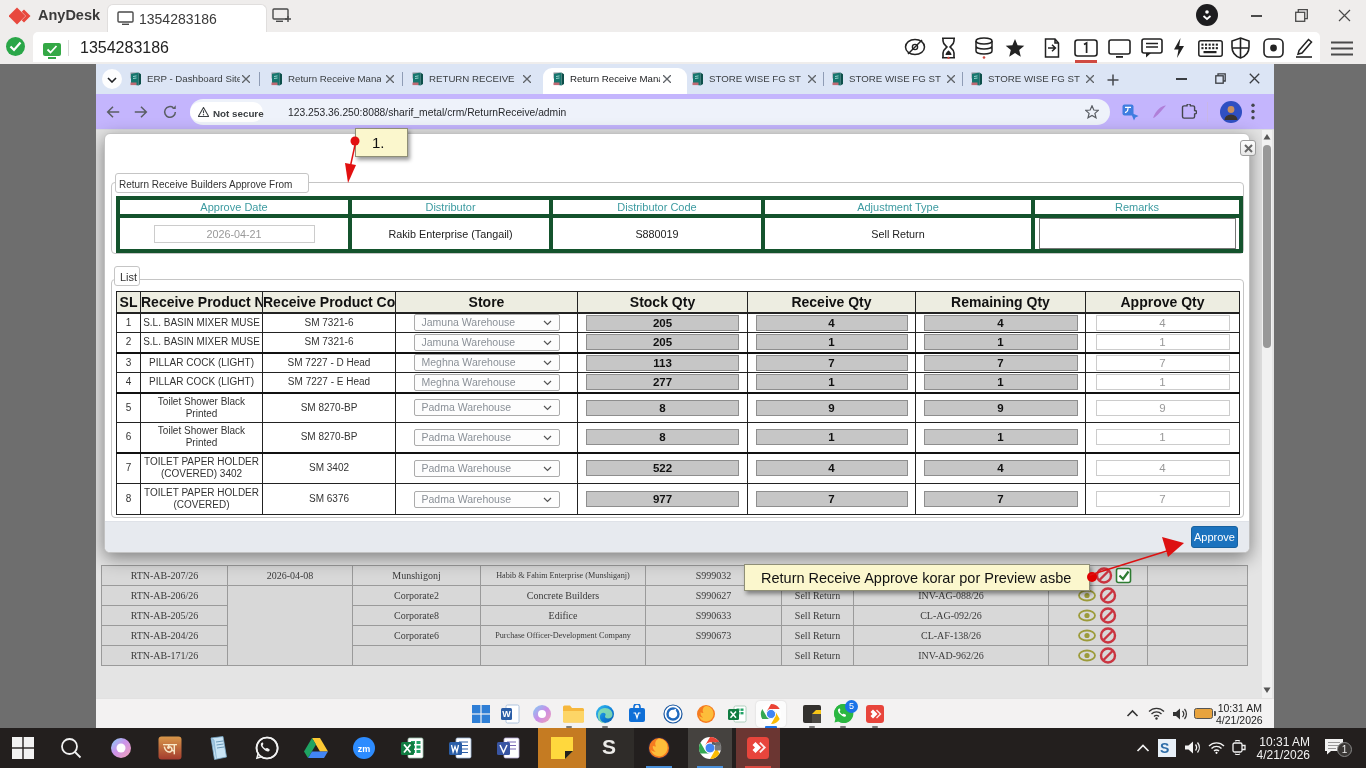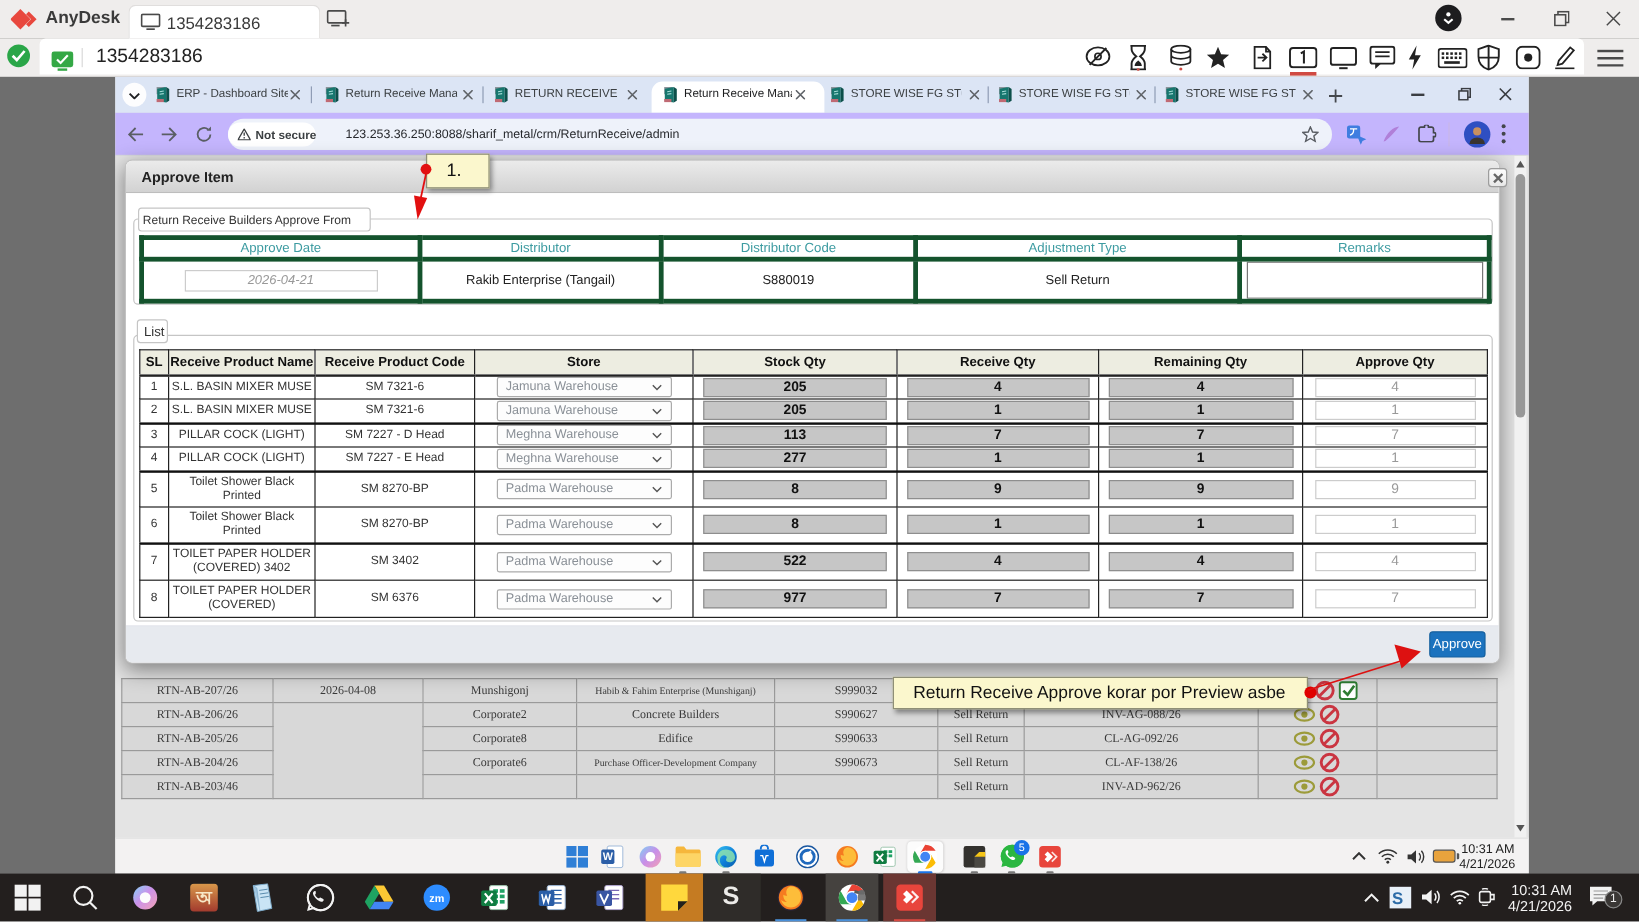--- a/index.html
+++ b/index.html
@@ -20,21 +20,21 @@
   #content { left:0; top:66px; width:1178px; height:568px; background:#e4e4e4; }
   
   #modal { left:8px; top:3px; width:1146px; height:420px; background:#ffffff; border:1px solid #c2c2c2; border-radius:6px; box-shadow:0 5px 18px rgba(0,0,0,0.45); }
   #mhead { left:0px; top:0px; width:1144px; height:27px; background:linear-gradient(#ebebeb,#d2d2d2); border-bottom:1px solid #bdbdbd; border-radius:5px 5px 0 0; }
   #mfoot { left:0px; top:387px; width:1144px; height:31px; background:#e7eaef; border-radius:0 0 5px 5px; border-top:1px solid #dfe2e8; }
   table { border-collapse:collapse; table-layout:fixed; }
   #t1 td { border:4px solid #14532d; text-align:center; vertical-align:middle; padding:0; overflow:hidden; }
   .h1 { color:#3d9ba1; font-size:11px; }
   .d1 { color:#222; font-size:10.8px; }
   #t2 td { border:1px solid #222; text-align:center; vertical-align:middle; padding:0; overflow:hidden; }
-  .h2 { border-bottom-width:2px !important; background:#edede1; font-size:11px; font-weight:bold; color:#111; white-space:nowrap; }
+  .h2 { border-bottom-width:2px !important; background:#edede1; font-size:14px; font-weight:bold; color:#111; white-space:nowrap; }
   .c2 { font-size:10px; color:#333; line-height:12px; white-space:nowrap; }
   .sel { position:relative; margin:0 auto; width:146px; height:17px; background:#fdfdfd; border:1px solid #ababab; border-radius:2px; font-size:10.5px; color:#8a9097; text-align:left; padding-left:7px; line-height:15px; overflow:hidden; white-space:nowrap; }
   .chev { position:absolute; right:7px; top:5px; }
   .gq { margin:0 auto; width:153px; height:16px; background:#c6c6c6; border:1px solid #8e8e8e; font-size:11.5px; font-weight:bold; color:#111; text-align:center; line-height:15px; }
   .wq { margin:0 auto; width:134px; height:16px; background:#fff; border:1px solid #ccc; font-size:11.5px; color:#999; text-align:center; line-height:15px; }
   #t3 { border:1px solid #909090; }
   #t3 td { border:1px solid #9a9a9a; background:#d8d8d8; height:20px; text-align:center; vertical-align:middle; font-size:10px; color:#3a3a3a; padding:0; overflow:hidden; white-space:nowrap; }
   #t3 svg { vertical-align:middle; }
   
   #rtask { left:0; top:634px; width:1178px; height:30px; background:#f3f2f2; border-top:1px solid #e2e1e1; }
@@ -367,41 +367,38 @@
                 <td>CL-AF-138/26</td>
                 <td><svg width="40" height="17" viewBox="0 0 40 17">
                     <ellipse cx="9" cy="8.5" rx="8" ry="5" fill="none" stroke="#9c9b3a" stroke-width="1.8"></ellipse>
                     <circle cx="9" cy="8.5" r="2.6" fill="#9c9b3a"></circle>
                     <circle cx="30" cy="8.5" r="7" fill="none" stroke="#ca3541" stroke-width="2.4"></circle>
                     <path d="M25.5 13 L34.5 4" stroke="#ca3541" stroke-width="2.4"></path>
                   </svg></td>
                 <td></td>
               </tr>
           <tr>
-                <td>RTN-AB-203/46</td>
+                <td>RTN-AB-171/26</td>
                 <td></td>
                 <td></td>
                 <td></td>
                 <td>Sell Return</td>
                 <td>INV-AD-962/26</td>
                 <td><svg width="40" height="17" viewBox="0 0 40 17">
                     <ellipse cx="9" cy="8.5" rx="8" ry="5" fill="none" stroke="#9c9b3a" stroke-width="1.8"></ellipse>
                     <circle cx="9" cy="8.5" r="2.6" fill="#9c9b3a"></circle>
                     <circle cx="30" cy="8.5" r="7" fill="none" stroke="#ca3541" stroke-width="2.4"></circle>
                     <path d="M25.5 13 L34.5 4" stroke="#ca3541" stroke-width="2.4"></path>
                   </svg></td>
                 <td></td>
               </tr>
         </tbody>
           </table>
       </div>
       <div class="abs" id="modal">
-        <div class="abs" id="mhead">
-            <span class="abs" style="left:13px;top:7px;font-size:12px;font-weight:bold;color:#222;">Approve Item</span>
-          </div>
         <div class="abs" style="left:1135px;top:6px;width:16px;height:16px;background:linear-gradient(#fdfdfd,#e8e8e8);border:1px solid #9d9d9d;border-radius:3px;"></div>
         <svg class="abs" style="left:1139px;top:10px;" width="9" height="9" viewBox="0 0 9 9">
             <path d="M1 1 L8 8 M8 1 L1 8" stroke="#666" stroke-width="2"></path>
           </svg>
         <div class="abs" style="left:6px;top:48px;width:1133px;height:72px;border:1px solid #c5c5c5;border-radius:4px;"></div>
         <div class="abs" style="left:10px;top:39px;width:194px;height:20px;background:#fff;border:1px solid #c5c5c5;border-radius:3px;"></div>
         <span class="abs" style="left:14px;top:45px;font-size:10px;color:#333;">Return Receive Builders Approve From</span>
         <table class="abs" style="left:11px;top:62px;width:1123px;" id="t1">
           <colgroup>
               <col style="width:232px">
@@ -413,21 +410,21 @@
           <tbody>
               <tr style="height:18px;">
                 <td class="h1">Approve Date</td>
                 <td class="h1">Distributor</td>
                 <td class="h1">Distributor Code</td>
                 <td class="h1">Adjustment Type</td>
                 <td class="h1">Remarks</td>
               </tr>
           <tr style="height:35px;">
                 <td>
-                  <div style="margin:0 auto;width:161px;height:18px;border:1px solid #ccc;font-size:10.8px;color:#999;text-align:center;line-height:17px;font-style:italic;">2026-04-21</div>
+                  <div style="margin:0 auto;width:161px;height:18px;border:1px solid #ccc;font-size:10.8px;color:#999;text-align:center;line-height:17px;">2026-04-21</div>
                 </td>
                 <td class="d1">Rakib Enterprise (Tangail)</td>
                 <td class="d1">S880019</td>
                 <td class="d1">Sell Return</td>
                 <td>
                   <div style="margin:0 auto;width:197px;height:31px;border:1px solid #777;background:#fff;"></div>
                 </td>
               </tr>
         </tbody>
           </table>

